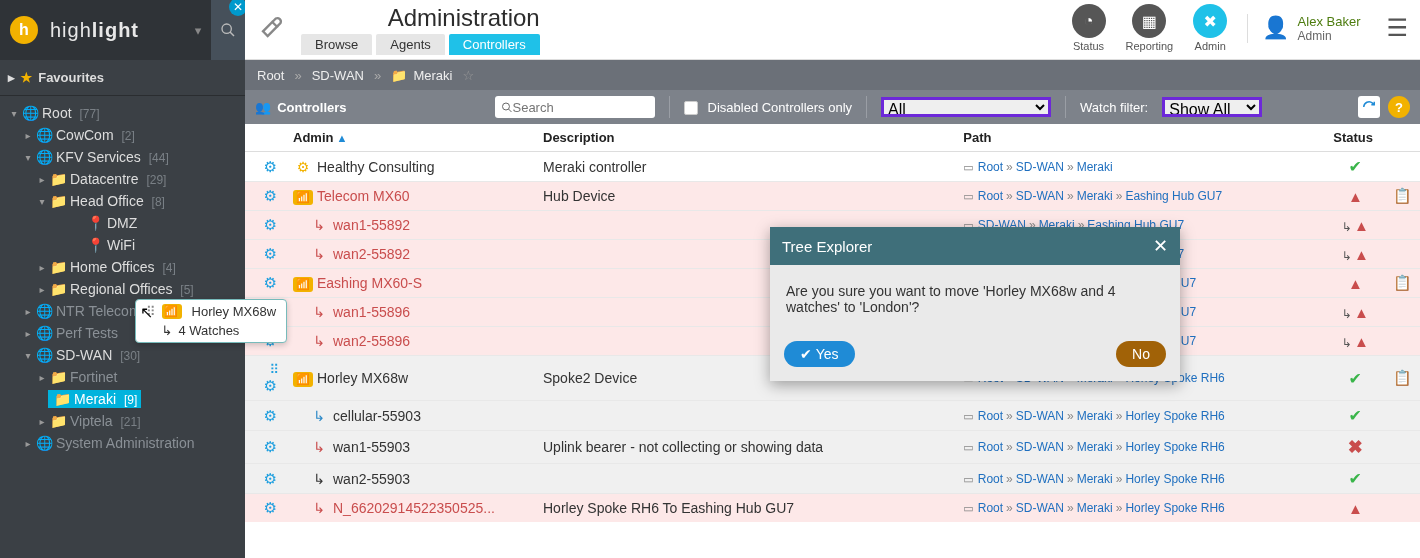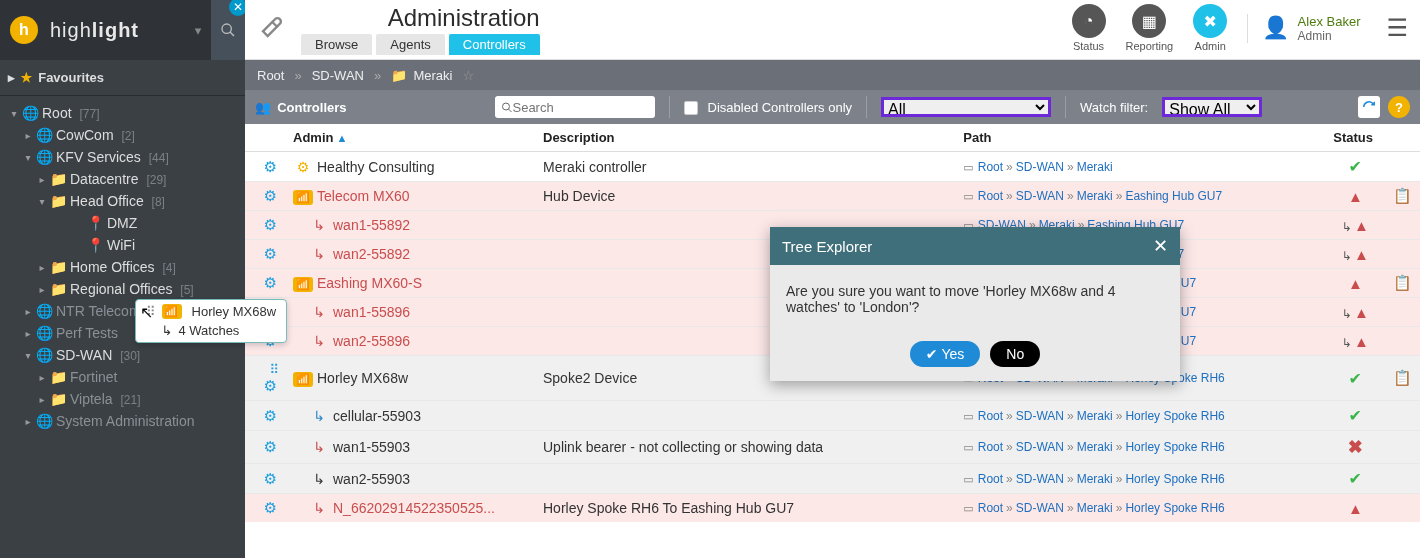--- a/index.html
+++ b/index.html
@@ -110,24 +110,24 @@
 .st-err { color: #c94d4d; font-size: 18px; font-weight:bold; }
 .st-sub { color: #555; font-size: 12px; margin-right:2px; }
 .clip-ic { color: #1f9fdf; font-size: 15px; cursor:pointer; }
 .ind-a{} .ind-b{ padding-left: 16px; }
 
 
 .dlg { position: absolute; left: 525px; top: 227px; width: 410px; background: #eaeaea; box-shadow: 0 4px 14px rgba(0,0,0,0.35); z-index: 100; }
 .dlg-hd { background: #3f6f7a; color: #fff; padding: 8px 12px; font-size: 15px; display: flex; align-items: center; justify-content: space-between; }
 .dlg-hd .x { cursor: pointer; font-size: 18px; }
 .dlg-body { padding: 18px 16px; font-size: 14px; color: #333; }
-.dlg-ft { padding: 8px 14px 14px; display: flex; justify-content: center; gap: 10px; }
+.dlg-ft { padding: 8px 14px 14px; display: flex; justify-content: space-between; gap: 10px; }
 .btn { border: none; border-radius: 14px; padding: 5px 16px; font-size: 14px; cursor: pointer; color: #fff; }
 .btn-yes { background: #1f8bd6; }
-.btn-no { background: #000000; }
+.btn-no { background: #a16207; }
 
 svg { display: inline-block; vertical-align: middle; }
 </style>
 </head>
 <body>
 
 <div class="sidebar">
   <div class="sb-top">
     <div class="logo-badge">h</div>
     <div class="logo-text"><span>high</span><b>light</b></div>
@@ -196,20 +196,24 @@
         <span class="arrow">▸</span>
         <span class="inner"><span class="ic ic-globe dim">🌐</span><span class="lbl">Perf Tests</span> <span class="cnt"></span></span>
       </div>
       <div class="tnode ind2">
         <span class="arrow">▾</span>
         <span class="inner"><span class="ic ic-globe">🌐</span><span class="lbl">SD-WAN</span> <span class="cnt">[30]</span></span>
       </div>
       <div class="tnode ind3 dim">
         <span class="arrow">▸</span>
         <span class="inner"><span class="ic ic-folder dim">📁</span><span class="lbl">Fortinet</span> <span class="cnt"></span></span>
+      </div>
+      <div class="tnode ind3 active">
+        <span class="arrow"></span>
+        <span class="inner"><span class="ic ic-folder">📁</span><span class="lbl">Meraki</span> <span class="cnt">[9]</span></span>
       </div>
       <div class="tnode ind3 dim">
         <span class="arrow">▸</span>
         <span class="inner"><span class="ic ic-folder dim">📁</span><span class="lbl">Viptela</span> <span class="cnt">[21]</span></span>
       </div>
       <div class="tnode ind2 dim">
         <span class="arrow">▸</span>
         <span class="inner"><span class="ic ic-globe dim">🌐</span><span class="lbl">System Administration</span> <span class="cnt"></span></span>
       </div>
     </div>

